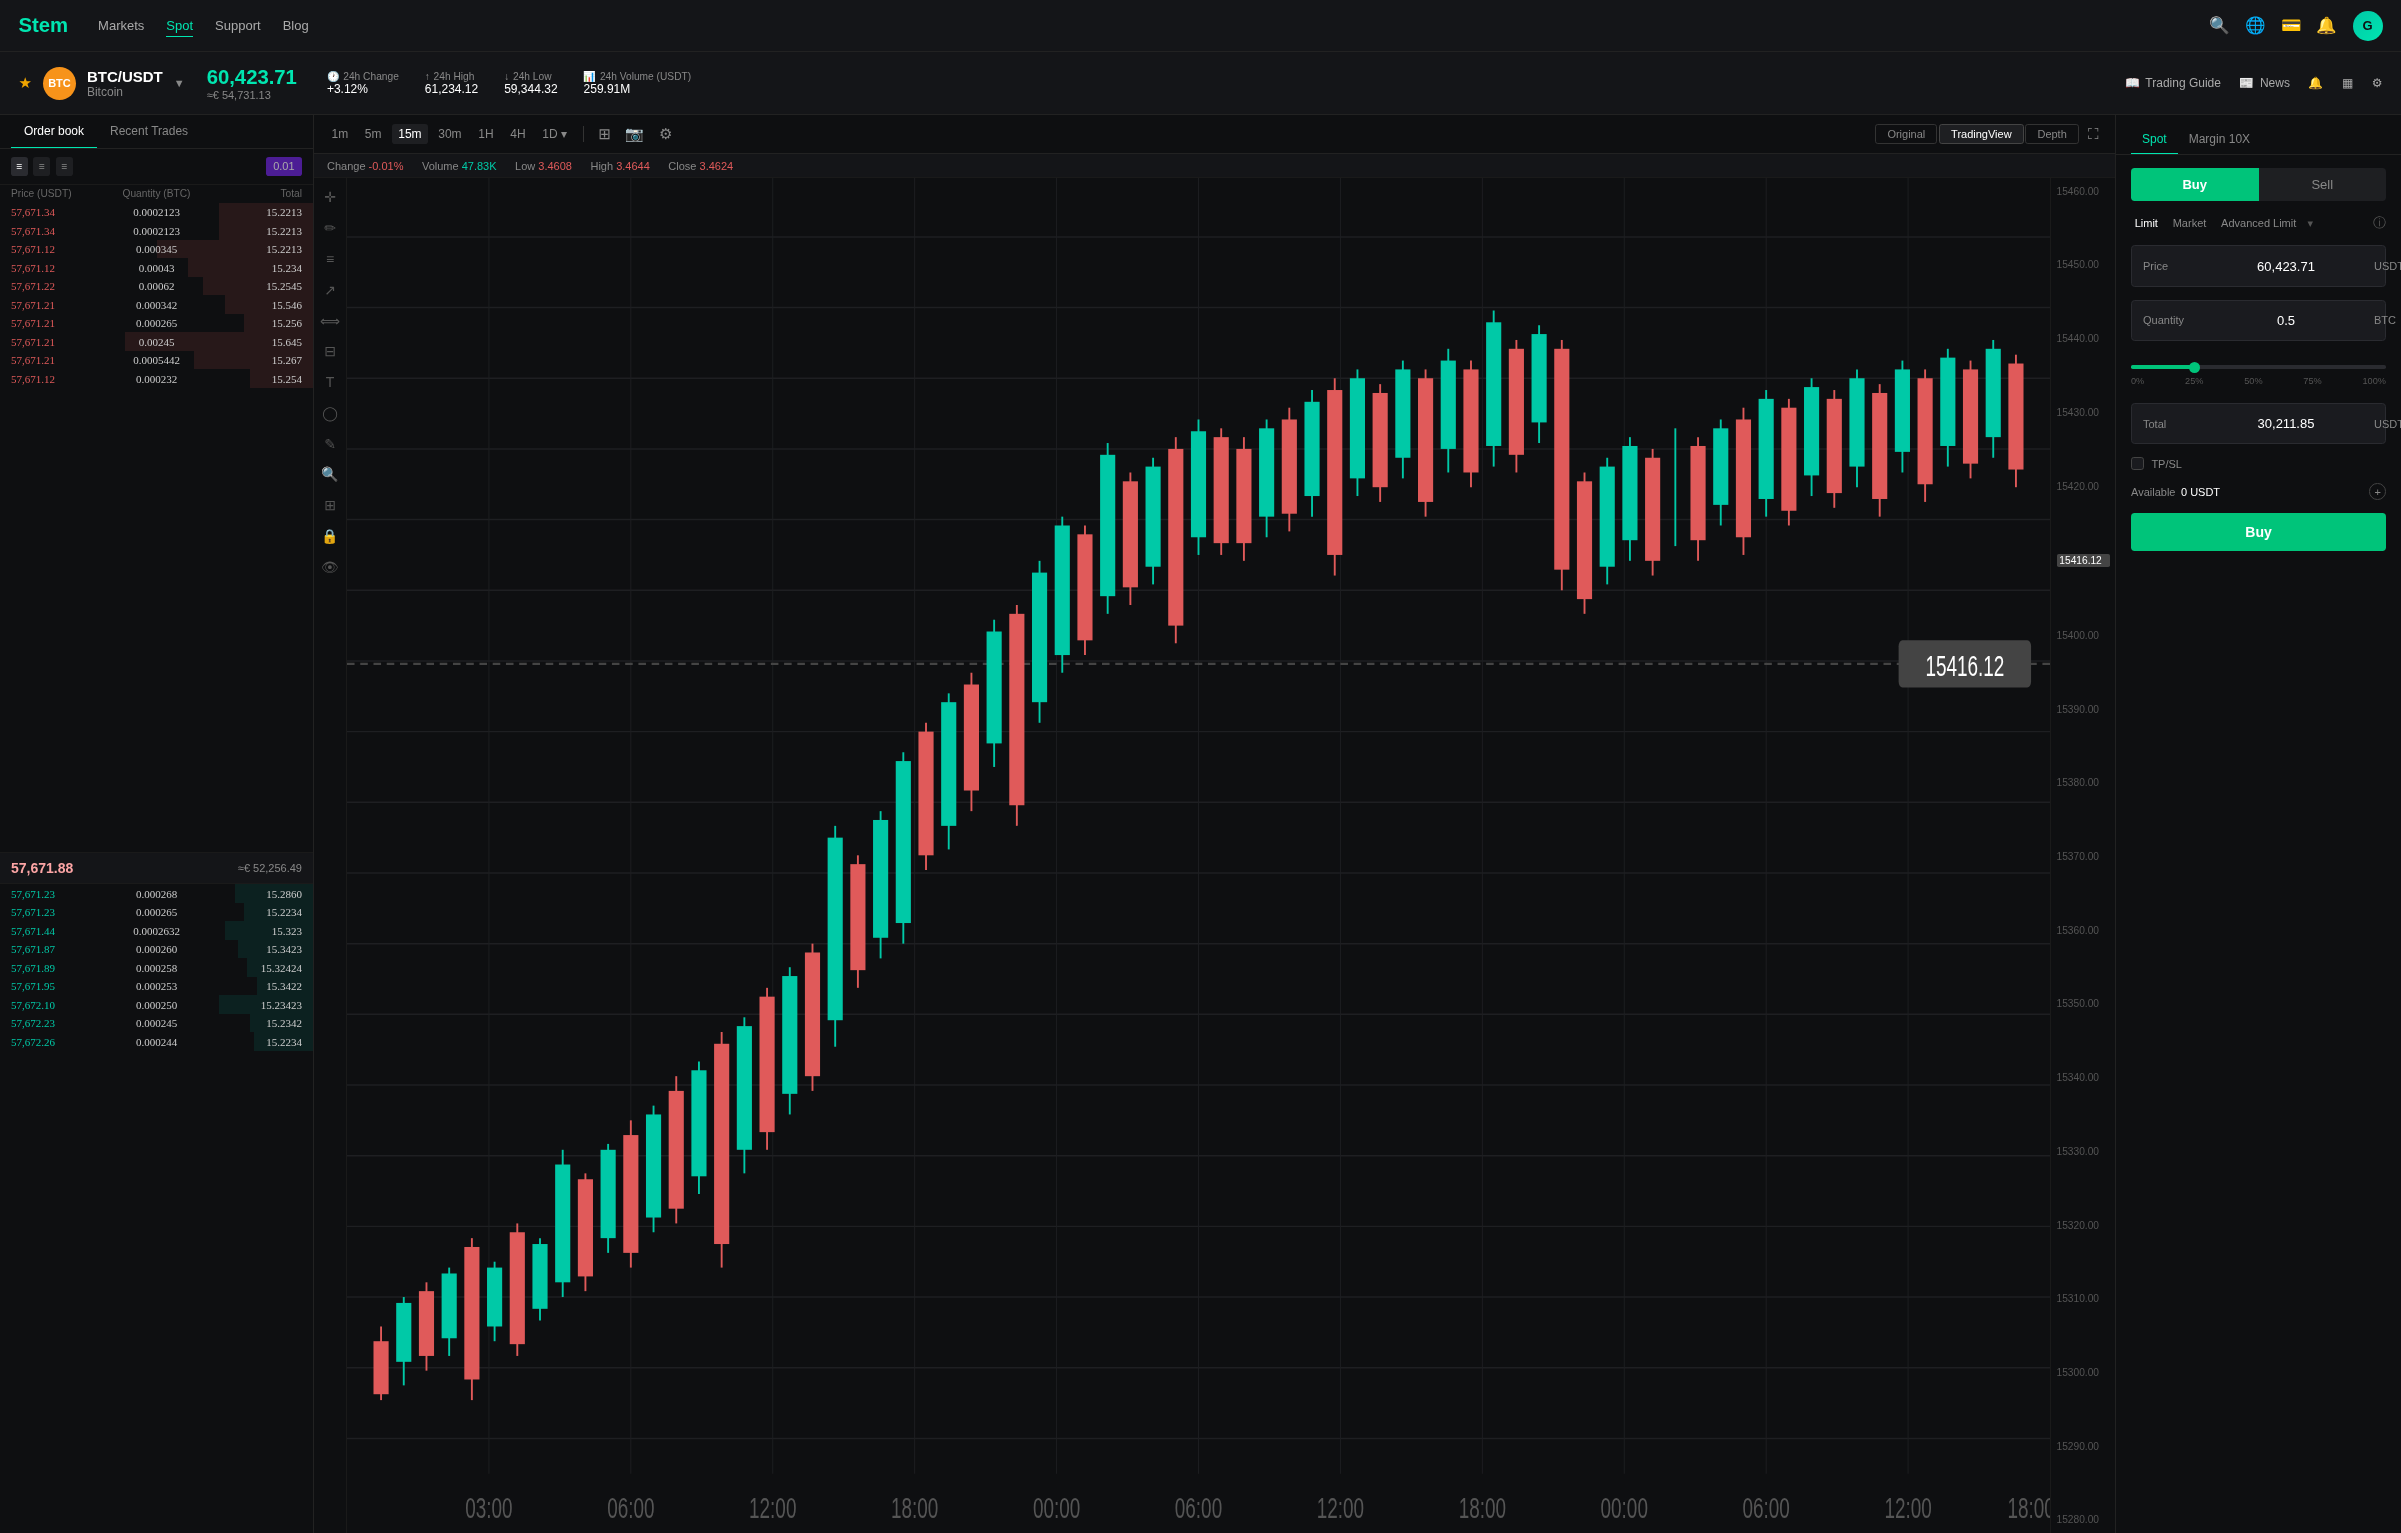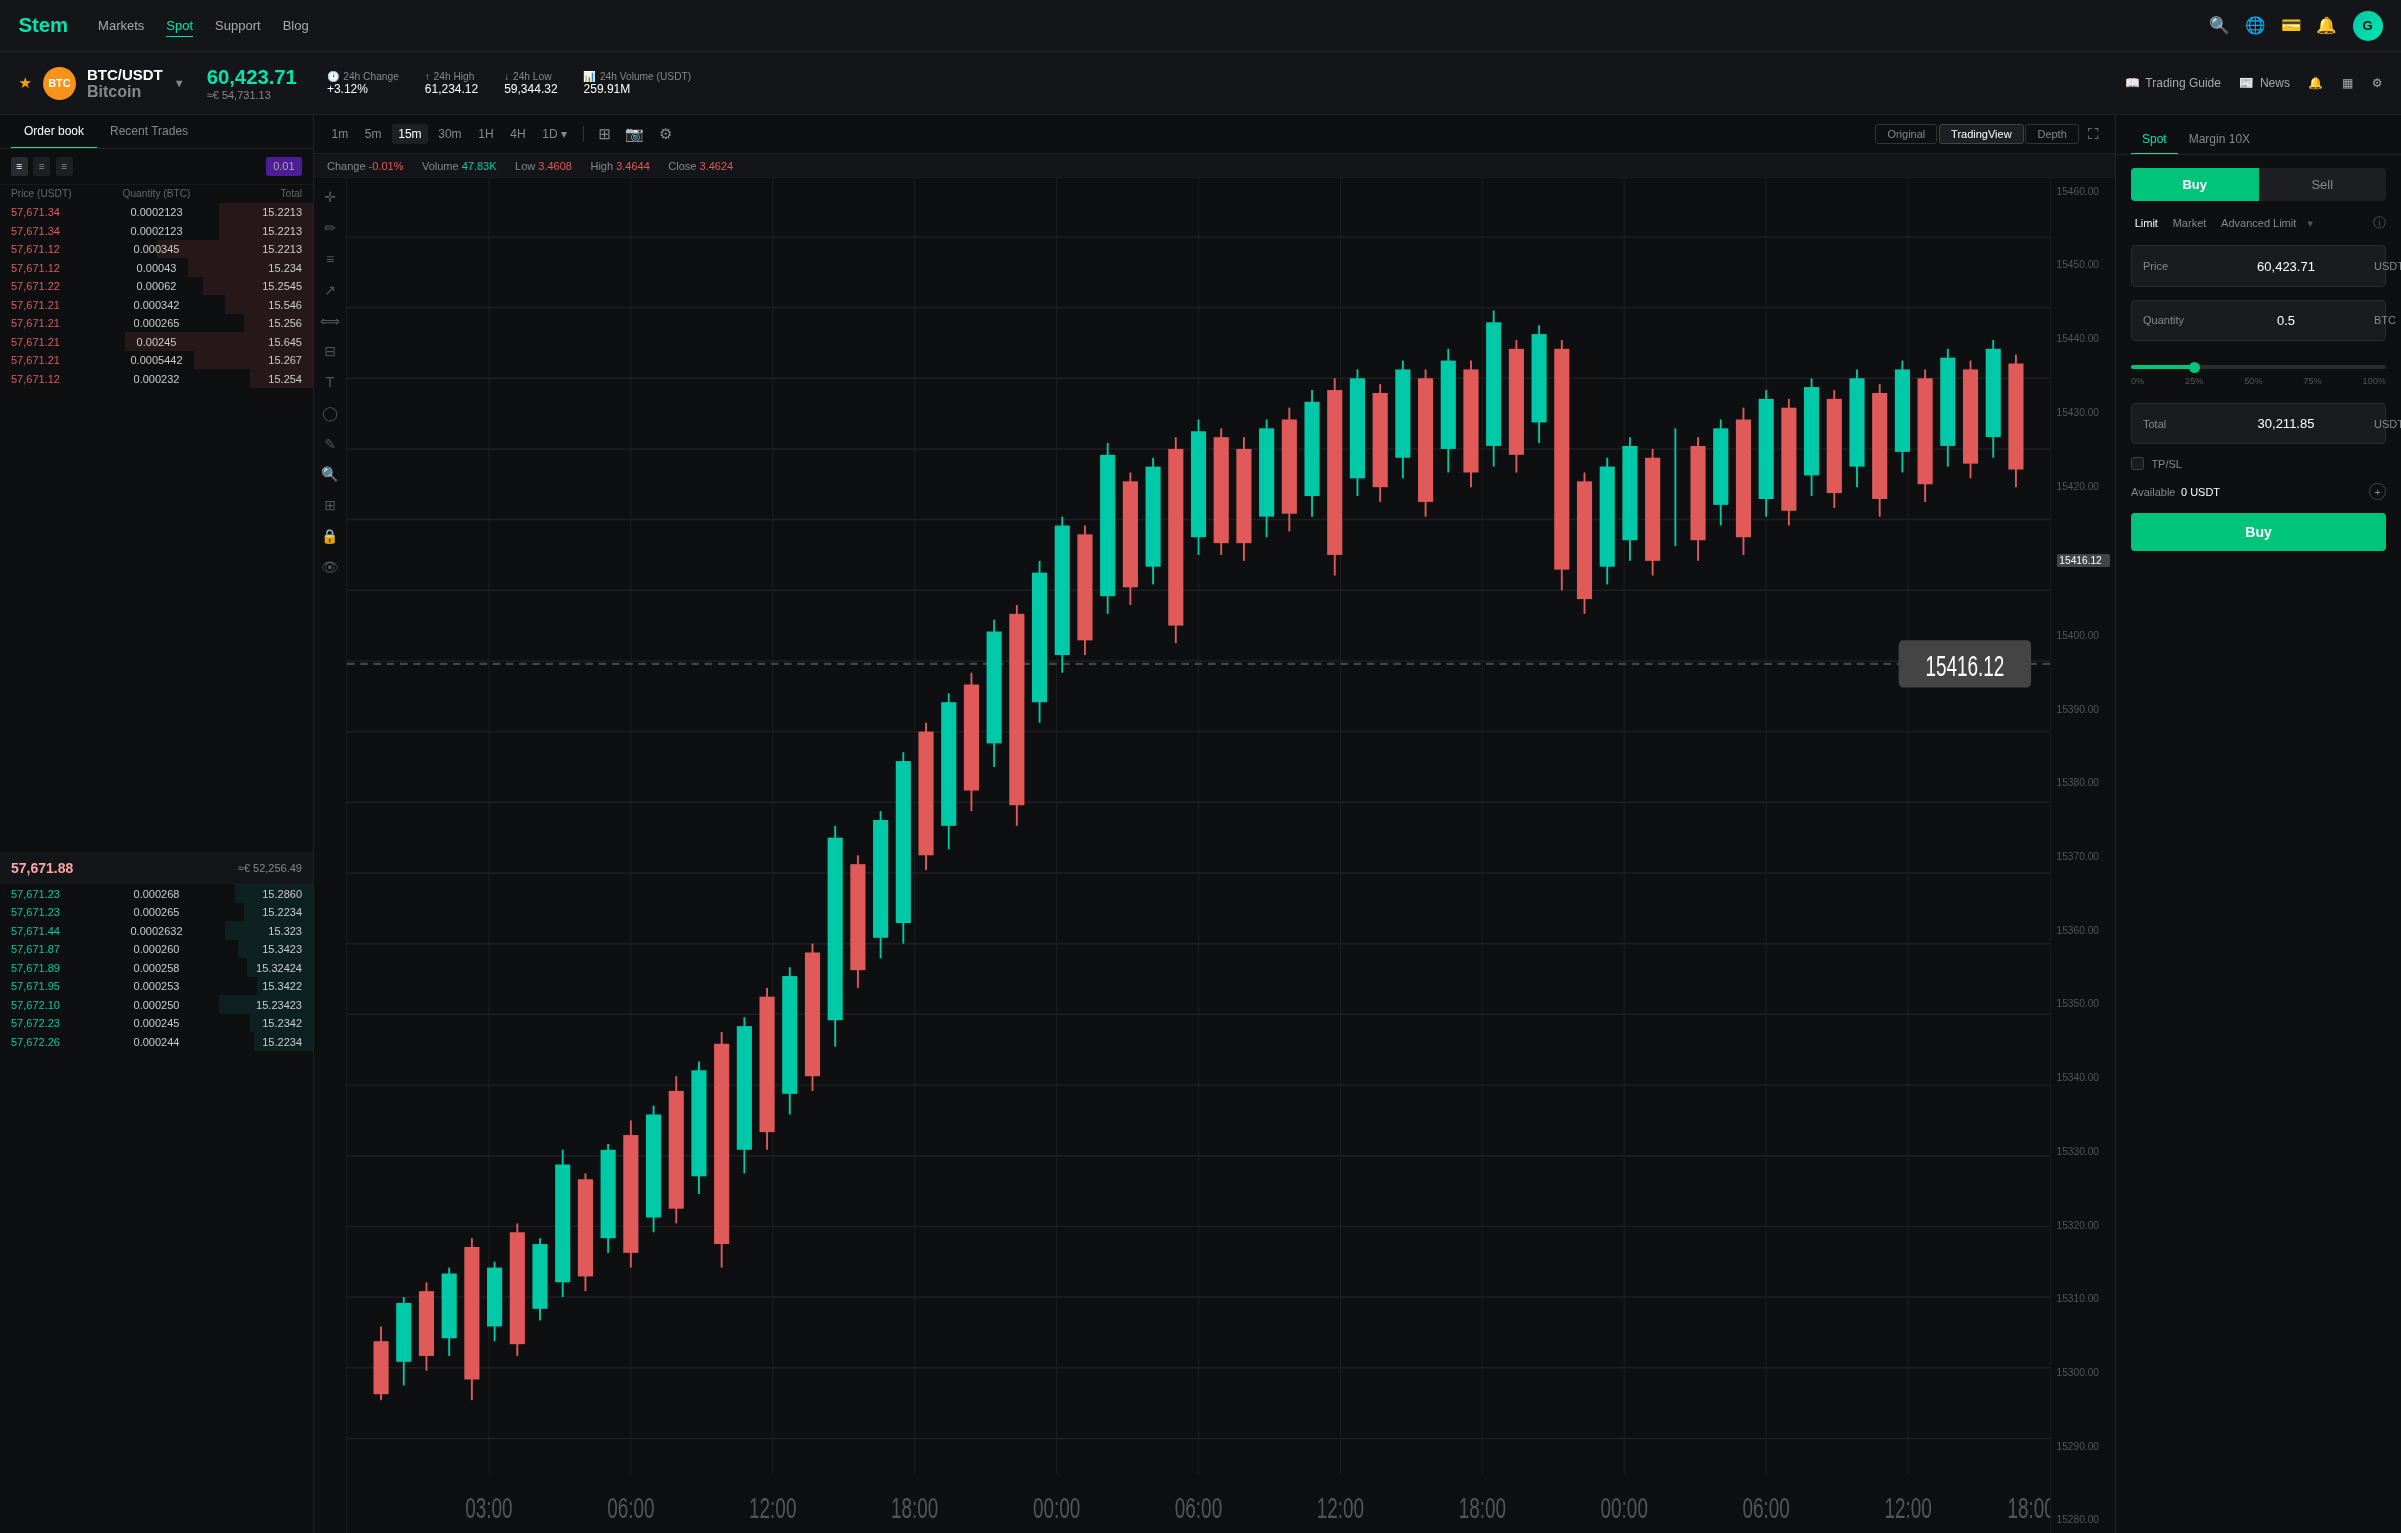--- a/index.html
+++ b/index.html
@@ -14,21 +14,21 @@
     .nav-right { display: flex; align-items: center; gap: 15px; }
     .nav-icon { color: #aaa; cursor: pointer; font-size: 16.6px; }
     .avatar { width: 30px; height: 30px; border-radius: 50%; background: linear-gradient(135deg, #00c9a7, #00e5b0); display: flex; align-items: center; justify-content: center; color: #0e0f11; font-weight: 700; font-size: 13px; cursor: pointer; }
 
     
     .ticker-bar { display: flex; align-items: center; background: #141518; padding: 9.2px 18.5px; border-bottom: 0.9px solid #222; height: 63px; }
     .ticker-left { display: flex; align-items: center; gap: 11px; margin-right: 22px; }
     .star-icon { color: #f0a500; font-size: 15px; }
     .coin-icon { width: 33px; height: 33px; border-radius: 50%; background: #f7931a; display: flex; align-items: center; justify-content: center; color: #fff; font-weight: 700; font-size: 11px; }
     .ticker-name { font-size: 15px; font-weight: 600; color: #fff; }
-    .ticker-sub { font-size: 16px; color: #888; font-weight: bold; }
+    .ticker-sub { font-size: 12px; color: #888; }
     .ticker-price { margin-right: 30px; }
     .ticker-price .price-main { font-size: 20.3px; font-weight: 700; color: #00e5b0; }
     .ticker-price .price-eq { font-size: 11px; color: #888; }
     .ticker-stat { display: flex; flex-direction: column; margin-right: 26px; }
     .ticker-stat .stat-label { font-size: 10.2px; color: #888; display: flex; align-items: center; gap: 3.7px; }
     .ticker-stat .stat-value { font-size: 12px; color: #fff; font-weight: 500; }
     .stat-change { color: #00e5b0; }
     .ticker-right { margin-left: auto; display: flex; align-items: center; gap: 18.5px; }
     .ticker-tool { display: flex; align-items: center; gap: 5.5px; color: #aaa; cursor: pointer; font-size: 12px; }
 
@@ -42,21 +42,21 @@
     .ob-tab.active { color: #fff; border-bottom: 1.8px solid #00e5b0; }
     .ob-controls { display: flex; align-items: center; justify-content: space-between; padding: 7.4px 11px; border-bottom: 0.9px solid #1a1a1a; }
     .ob-view-btns { display: flex; gap: 5.5px; }
     .ob-view-btn { background: #1e1f22; border: none; color: #888; cursor: pointer; padding: 3.7px 5.5px; border-radius: 2.8px; font-size: 10.2px; }
     .ob-view-btn.active { background: #2a2b30; color: #fff; }
     .ob-precision { background: #4c1d95; border: none; color: #aaa; padding: 3.7px 7.4px; border-radius: 2.8px; cursor: pointer; font-size: 11px; }
     .ob-header { display: flex; padding: 3.7px 11px; font-size: 10.2px; color: #666; }
     .ob-header span:first-child { flex: 1; }
     .ob-header span:nth-child(2) { flex: 1; text-align: center; }
     .ob-header span:last-child { flex: 1; text-align: right; }
-    .ob-rows { overflow-y: auto; flex: 1; }
+    .ob-rows { overflow-y: auto; flex: 1; font-family: Liberation Serif, serif; }
     .ob-row { display: flex; align-items: center; padding: 1.8px 11px; position: relative; font-size: 11px; height: 18.5px; }
     .ob-row .price { flex: 1; color: #e05a5a; }
     .ob-row.buy .price { color: #00c9a7; }
     .ob-row .qty { flex: 1; text-align: center; color: #ccc; }
     .ob-row .total { flex: 1; text-align: right; color: #ccc; }
     .ob-row .bar { position: absolute; right: 0; top: 0; bottom: 0; background: rgba(224,90,90,0.12); z-index: 0; }
     .ob-row.buy .bar { background: rgba(0,201,167,0.10); }
     .ob-mid { display: flex; justify-content: space-between; align-items: center; padding: 7.4px 11px; background: #141518; border-top: 0.9px solid #1a1a1a; border-bottom: 0.9px solid #1a1a1a; }
     .ob-mid .mid-price { font-size: 14px; font-weight: 700; color: #fca5a5; }
     .ob-mid .mid-eq { font-size: 11px; color: #888; }

